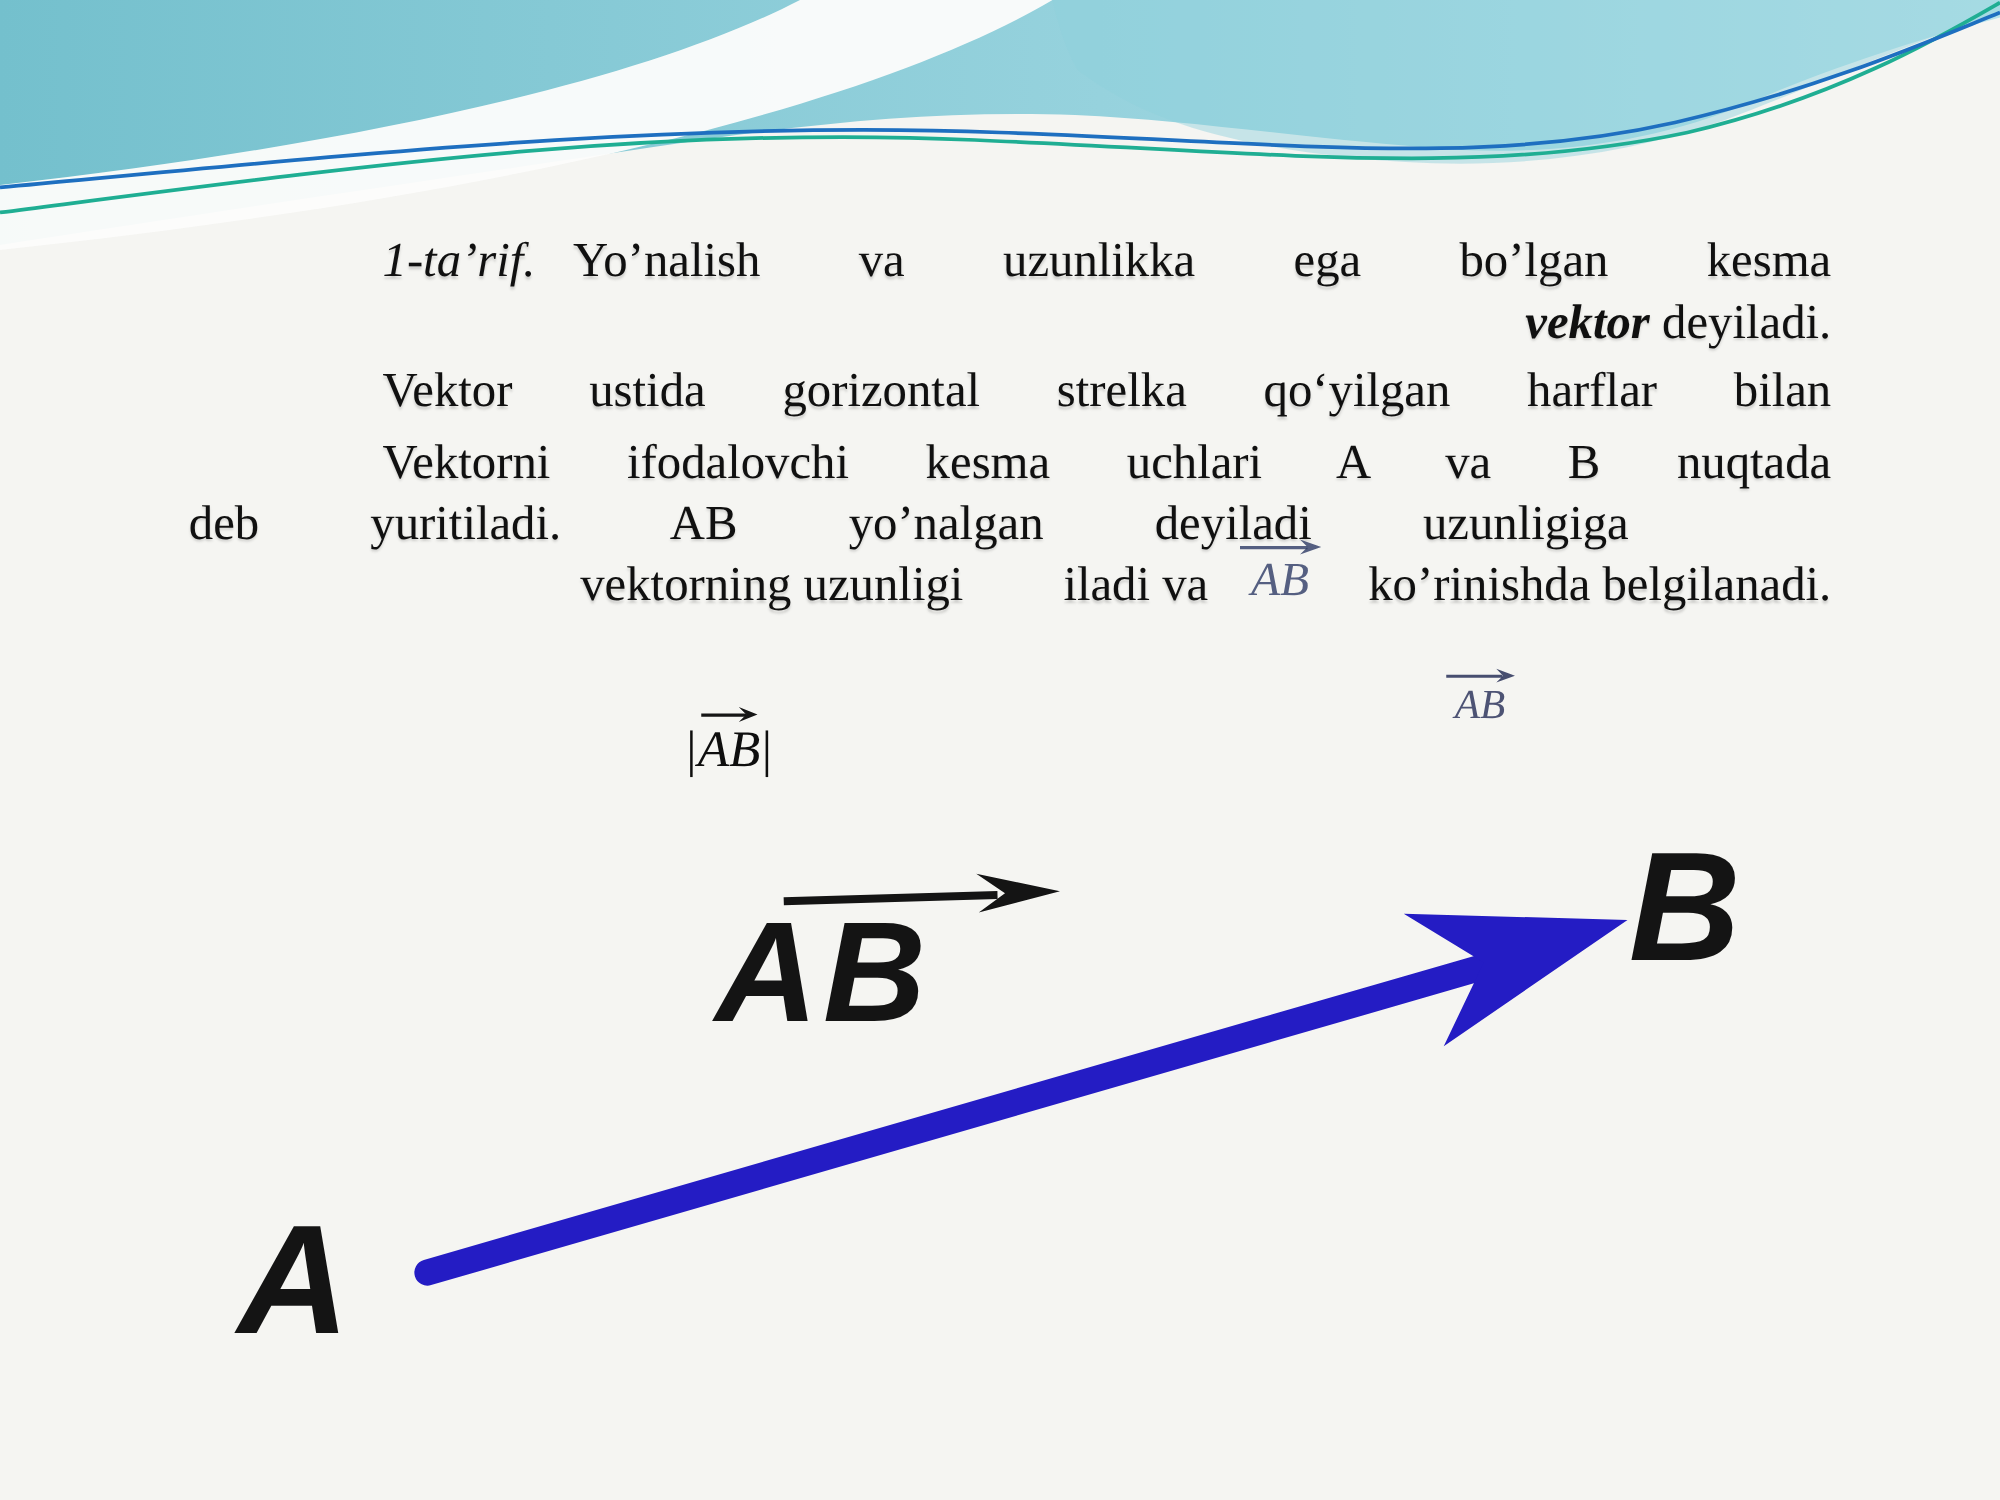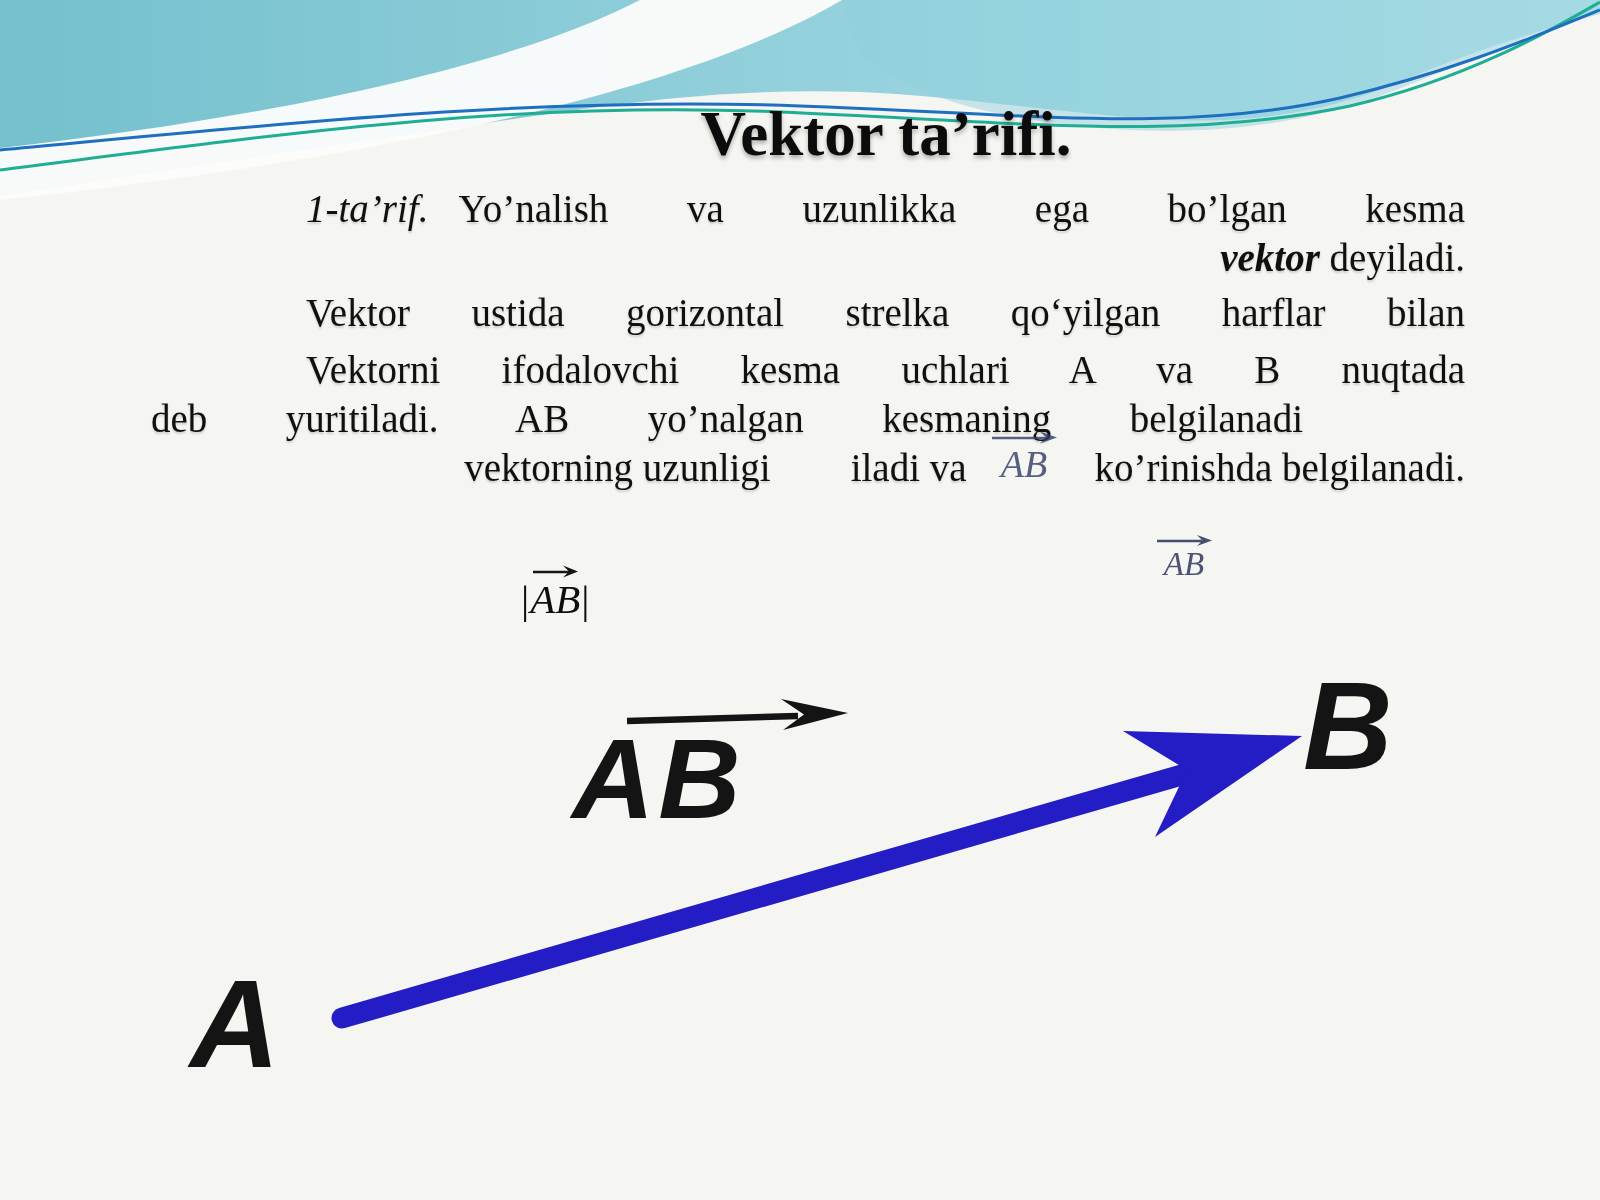--- a/index.html
+++ b/index.html
@@ -87,60 +87,59 @@
              C300,114 520,62 640,0 Z" fill="#fcfcfb" opacity="0.96"></path>
     <path d="M842,0 L1600,0 V12 C1520,36 1460,66 1380,96
              C1290,128 1190,138 1080,126 C990,116 920,100 862,56
              C852,38 846,18 842,0 Z" fill="#8ed1dc" opacity="0.45"></path>
     <path d="M0,170 C280,134 520,100 780,112 C1020,122 1180,142 1350,106
              C1470,78 1555,28 1600,2" fill="none" stroke="#1fae93" stroke-width="3"></path>
     <path d="M0,150 C280,124 540,96 800,106 C1030,114 1180,134 1340,98
              C1460,70 1550,30 1600,10" fill="none" stroke="#1e6fc0" stroke-width="3"></path>
   </svg>
 
-  <div class="title">Vektor ta’rifi.</div>
 
   <div class="textblock">
 
     <div class="ln jline ind"><span class="lead-italic">1-ta’rif.</span><span class="sp w30"></span><span>Yo’nalish va uzunlikka ega bo’lgan kesma</span></div>
 
     <div class="ln lline"><span class="bold-italic">vektor</span>&nbsp;<span>deyiladi.</span></div>
 
     <div class="pgap"></div>
 
     <div class="ln jline ind">Vektor ustida gorizontal strelka qo‘yilgan harflar bilan</div>
 
     <div class="pgap2"></div>
 
     <div class="ln jline ind">Vektorni ifodalovchi kesma uchlari A va B nuqtada</div>
 
 
 
-    <div class="ln jline shortline">deb yuritiladi. AB yo’nalgan kesmaning belgilanadi</div>
+    <div class="ln jline shortline">deb yuritiladi. AB yo’nalgan deyiladi uzunligiga</div>
 
     <div class="ln lline"><span>vektorning uzunligi</span><span class="sp w80"></span><span>iladi va</span><span class="sp w128"></span><span>ko’rinishda belgilanadi.</span></div>
   </div>
 
   <div class="vec-formula f1" style="left:990px;top:430px;">
     <svg class="farrow" width="68" height="14" viewBox="0 0 68 14">
       <line x1="2" y1="8" x2="56" y2="8" stroke="rgba(45,58,100,.8)" stroke-width="2.6"></line>
       <polygon points="67,7.5 50,1.5 56,7.5 50,13.5" fill="rgba(45,58,100,.8)"></polygon>
     </svg>
     <span class="ftext">AB</span>
   </div>
 
   <div class="vec-formula f2" style="left:1155px;top:534px;">
     <svg class="farrow" width="58" height="13" viewBox="0 0 58 13">
       <line x1="2" y1="7" x2="47" y2="7" stroke="rgba(40,48,88,.85)" stroke-width="2.4"></line>
       <polygon points="57,6.5 42,1 47.5,6.5 42,12" fill="rgba(40,48,88,.85)"></polygon>
     </svg>
     <span class="ftext">AB</span>
   </div>
 
-  <div class="vec-formula f3" style="left:520px;top:564px;">
+  <div class="vec-formula f3" style="left:548px;top:564px;">
     <svg class="farrow" width="48" height="14" viewBox="0 0 48 14">
       <line x1="2" y1="8" x2="38" y2="8" stroke="#151515" stroke-width="2.6"></line>
       <polygon points="47,7.5 32,1.5 38,7.5 32,13.5" fill="#151515"></polygon>
     </svg>
     <span class="ftext"><span class="bar">|</span><span>AB</span><span class="bar">|</span></span>
   </div>
 
   <svg class="diagram-svg" width="1600" height="570" viewBox="0 630 1600 570">
     <line x1="342" y1="1018" x2="1192" y2="772" stroke="#241cc4" stroke-width="21" stroke-linecap="round"></line>
     <polygon points="1302,736 1123,731 1187,770 1155,837" fill="#241cc4"></polygon>

